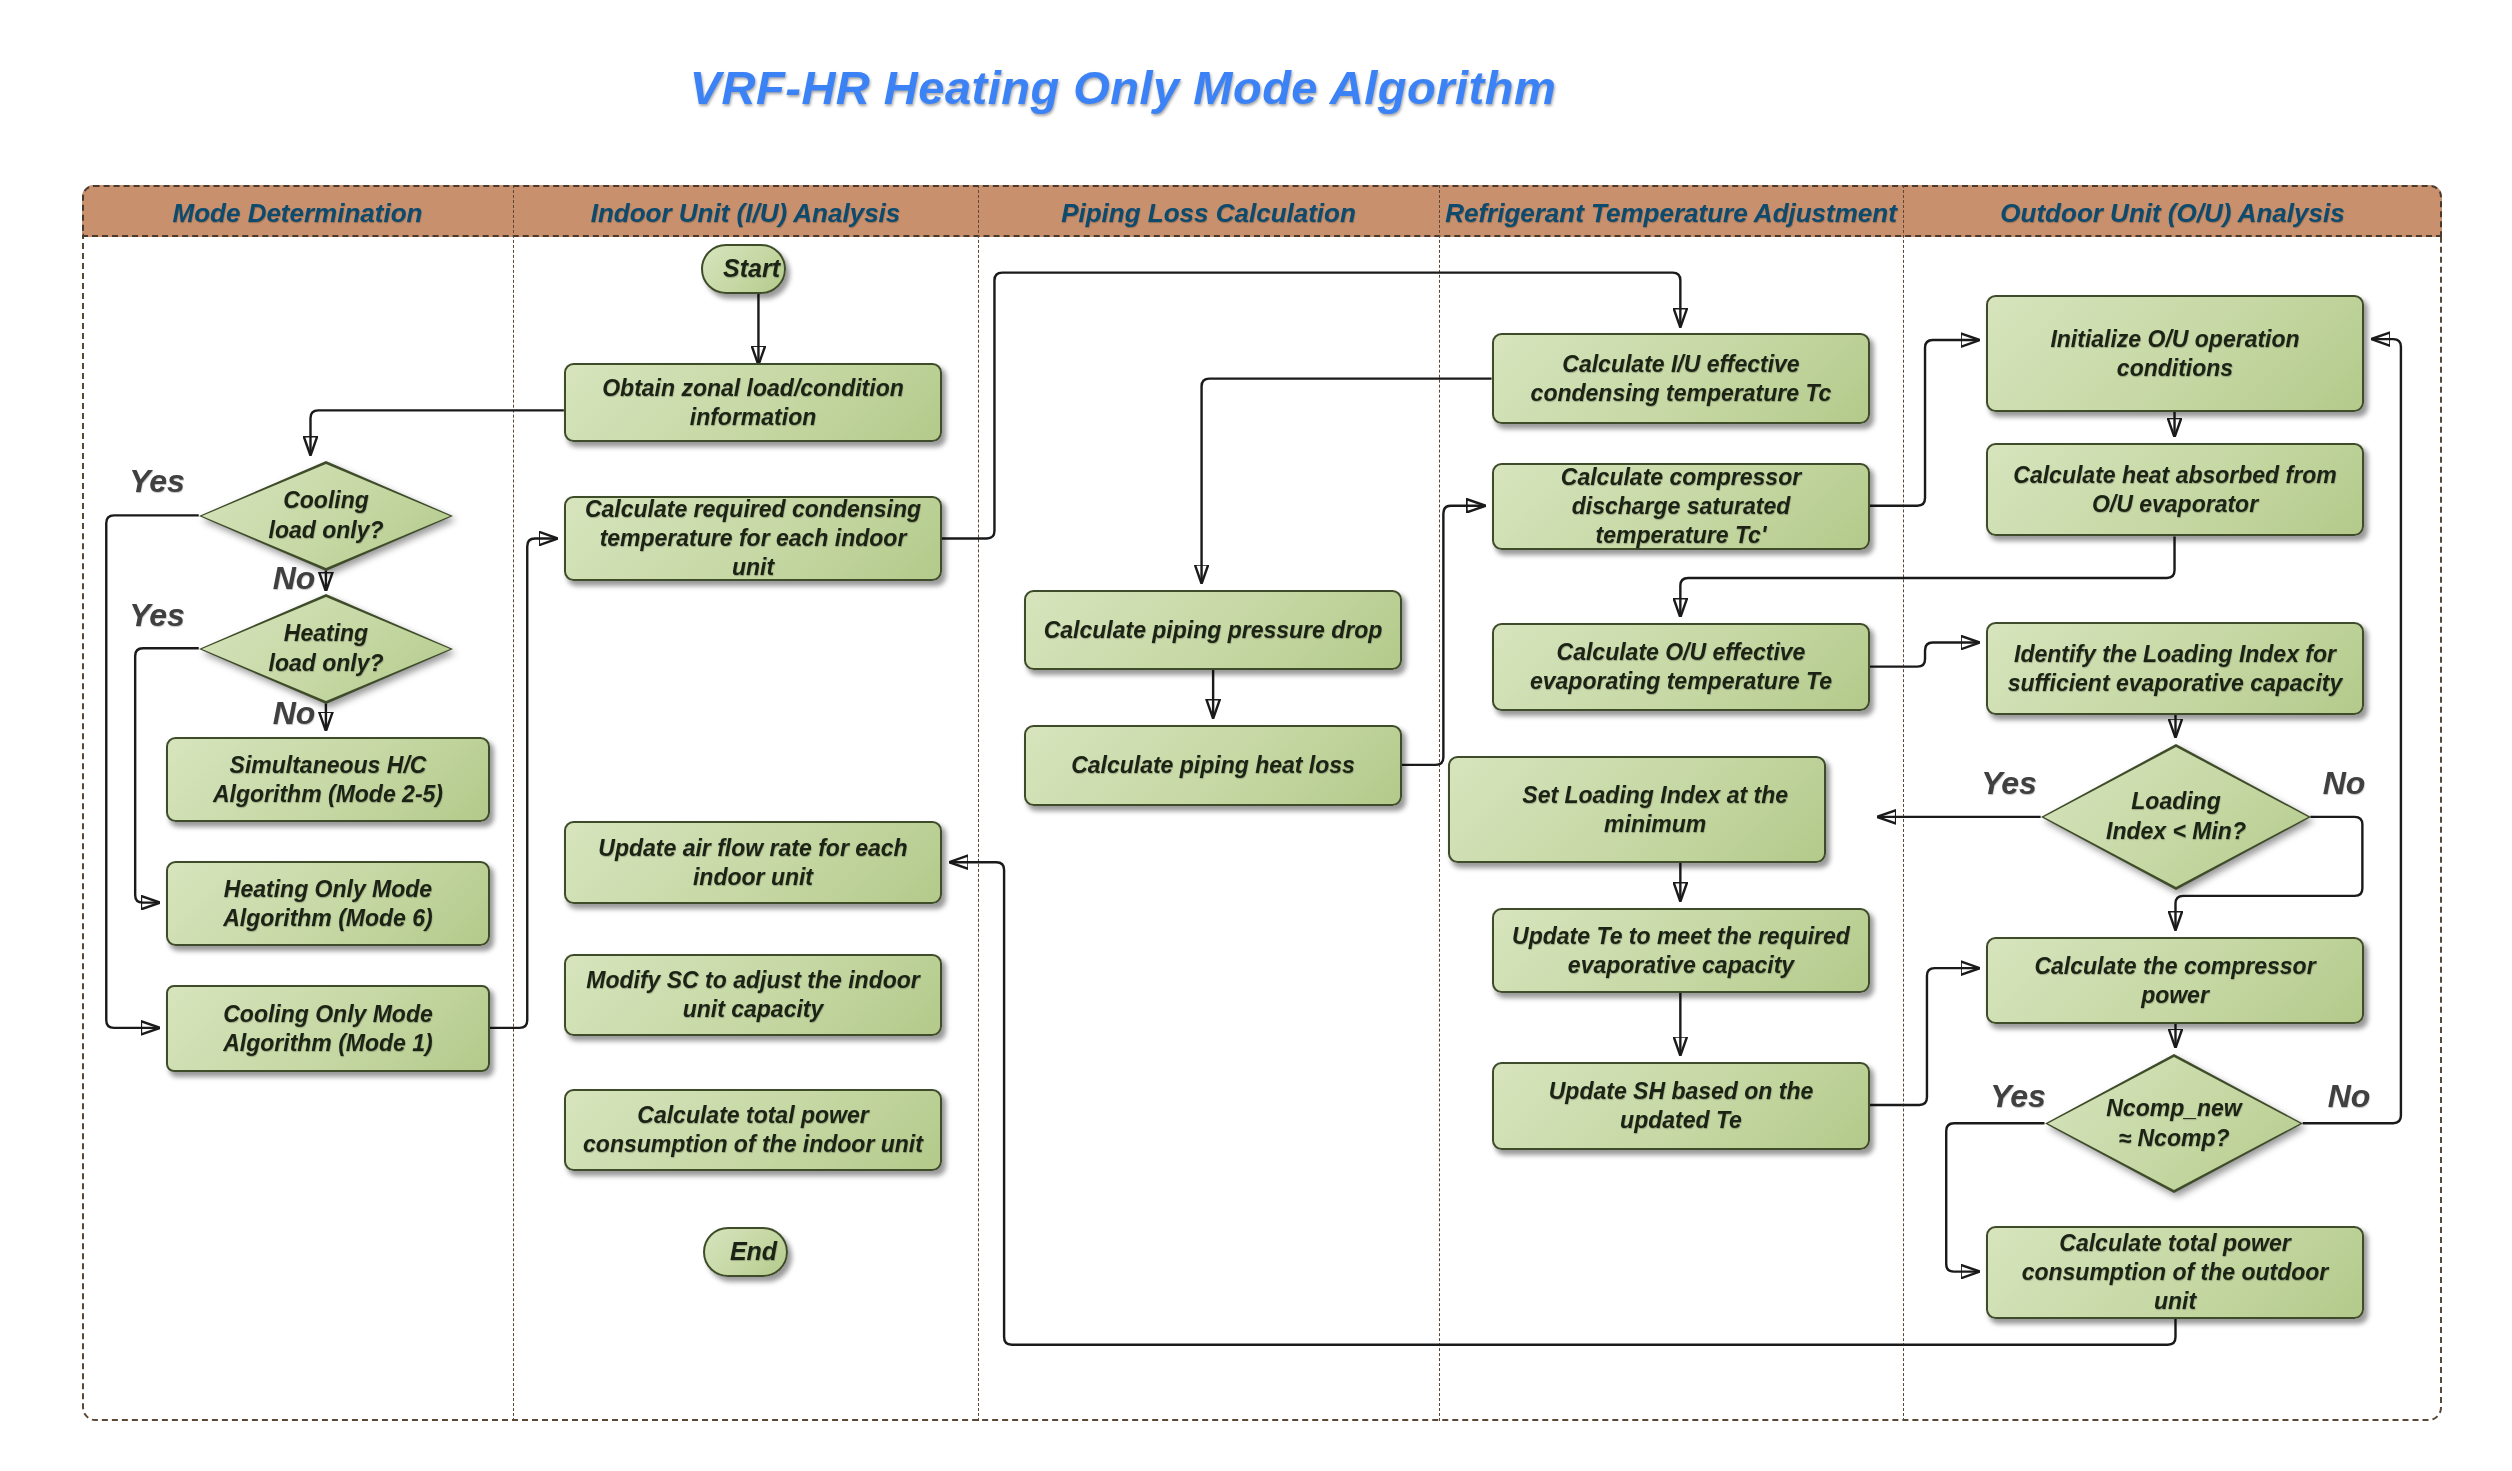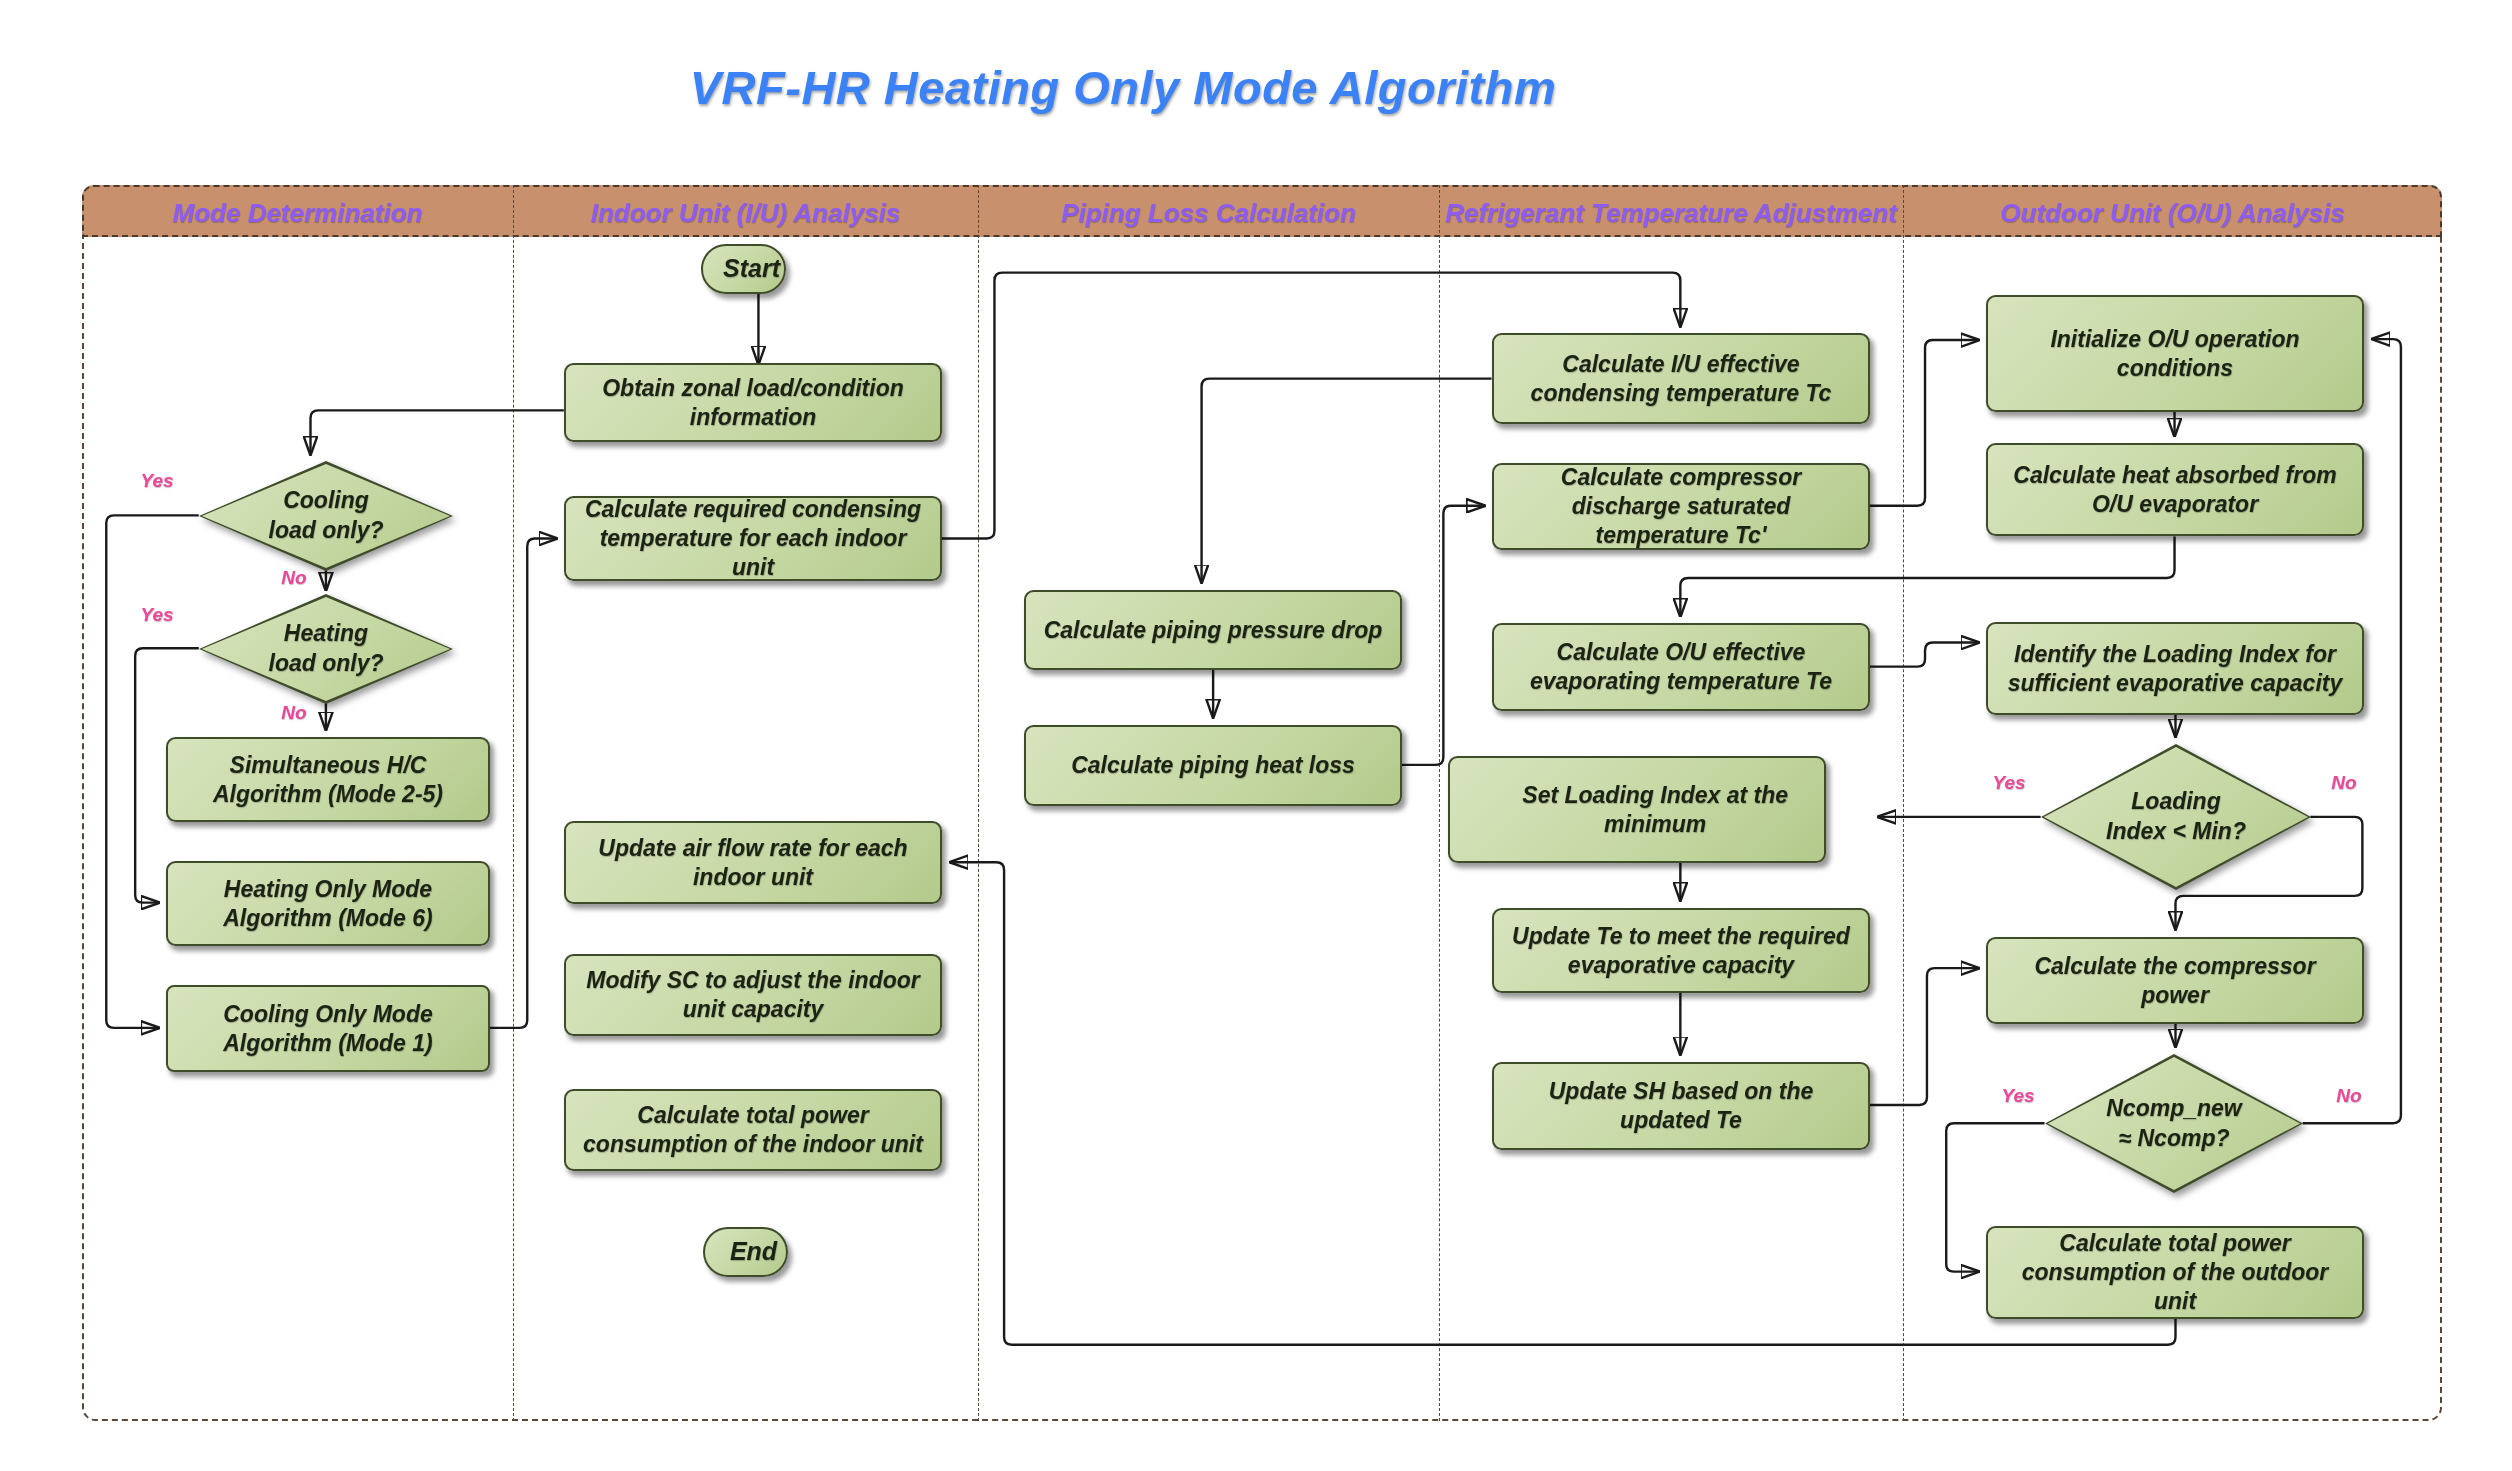--- a/index.html
+++ b/index.html
@@ -20,21 +20,21 @@
     position:absolute;left:82px;top:185px;width:2360px;height:52px;
     background:#c8906c;border:2.9px dashed #4a3a2d;border-radius:11.6px 11.6px 0 0;
     box-sizing:border-box;
   }
   .divider{
     position:absolute;top:185px;height:1236px;width:0;
     border-left:1.9px dashed #5b4736;
   }
   .col-header{
     position:absolute;top:194px;height:39px;line-height:39px;text-align:center;
-    font-size:26px;font-weight:bold;font-style:italic;color:#8b5cf6;
+    font-size:26px;font-weight:bold;font-style:italic;color:#0c4a6e;
     text-shadow:0.5px 1px 1px rgba(0,0,0,0.25);
   }
   .node{
     position:absolute;box-sizing:border-box;
     background:linear-gradient(135deg,#d7e4bd 0%,#c6d8a4 55%,#b3ca8b 100%);
     border:2.4px solid #3f4c2a;border-radius:9.6px;
     box-shadow:3.9px 4.8px 5.8px rgba(0,0,0,0.40);
     display:flex;align-items:center;justify-content:center;text-align:center;
     padding:3.9px 11.6px;
   }
@@ -55,21 +55,21 @@
     clip-path:polygon(50% 0,100% 50%,50% 100%,0 50%);
   }
   .diamond-label{
     position:absolute;inset:0;display:flex;align-items:center;justify-content:center;
     text-align:center;white-space:pre-line;
     font-size:23px;font-weight:bold;font-style:italic;color:#1c2315;
     text-shadow:0.5px 1px 1px rgba(0,0,0,0.25);line-height:1.3;
   }
   .edge-label{
     position:absolute;transform:translate(-50%,-50%);
-    font-size:19px;font-weight:bold;font-style:italic;color:#ec4899;
+    font-size:32px;font-weight:bold;font-style:italic;color:#404040;
     text-shadow:0.5px 1px 1px rgba(0,0,0,0.25);
   }
   svg.wires{position:absolute;left:0;top:0;width:2512px;height:1471px;}
   svg.wires path{fill:none;stroke:#1a1a1a;stroke-width:2.5px;}
 </style>
 </head>
 <body>
 
 <div class="canvas">
 

